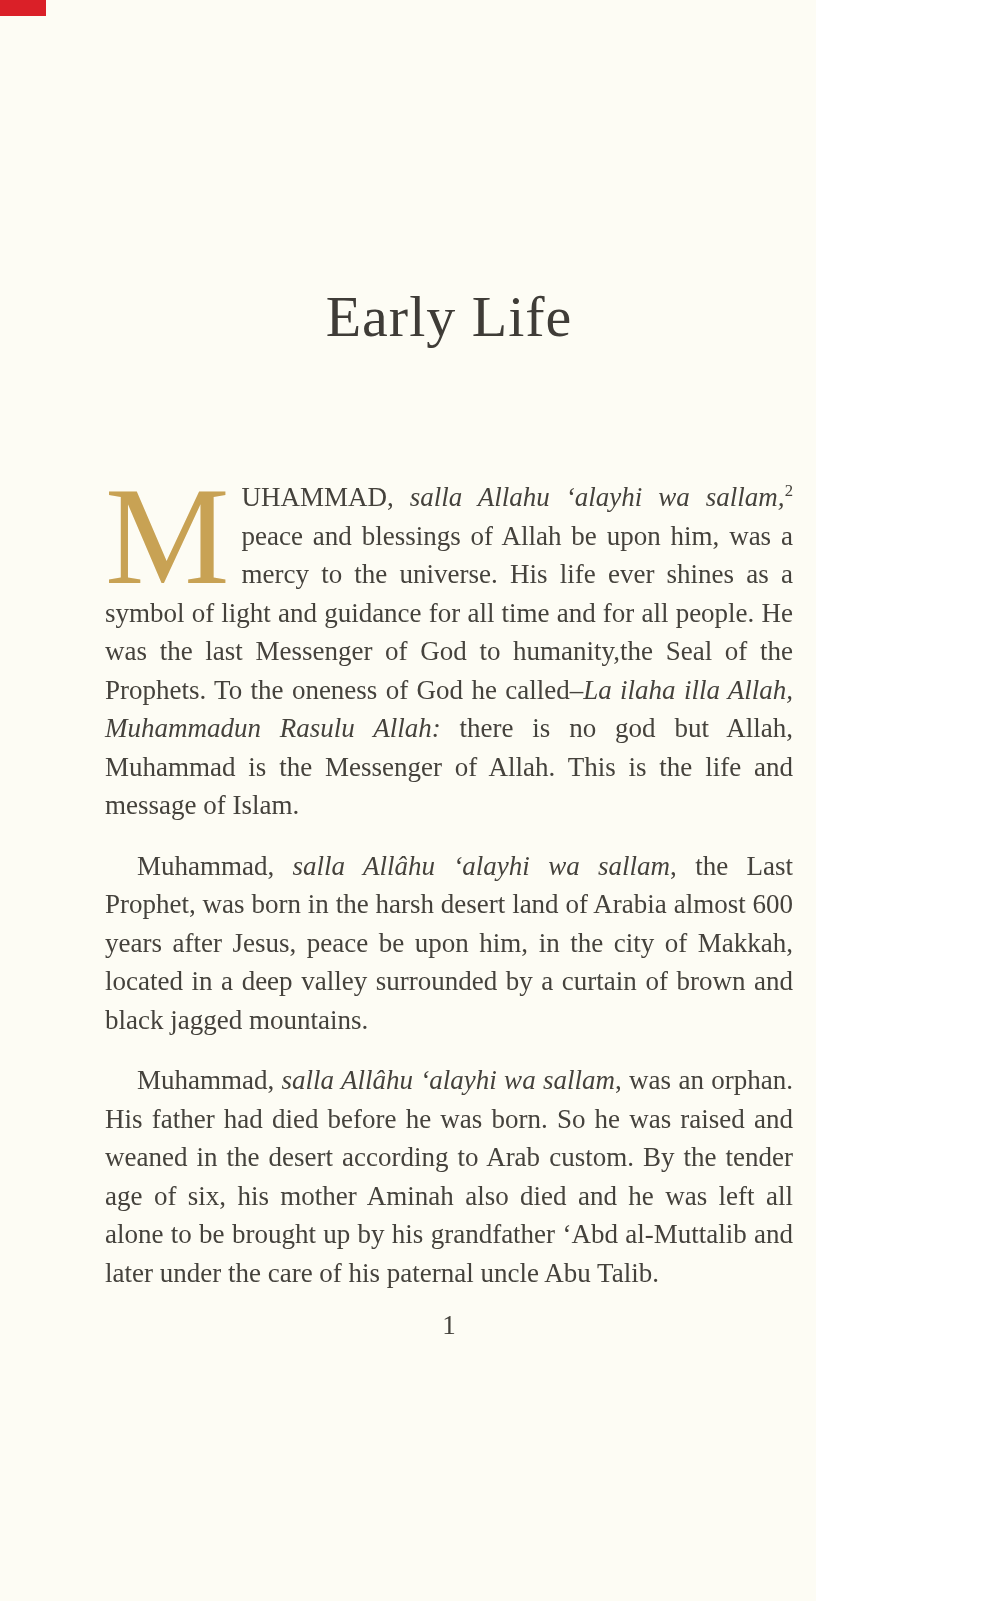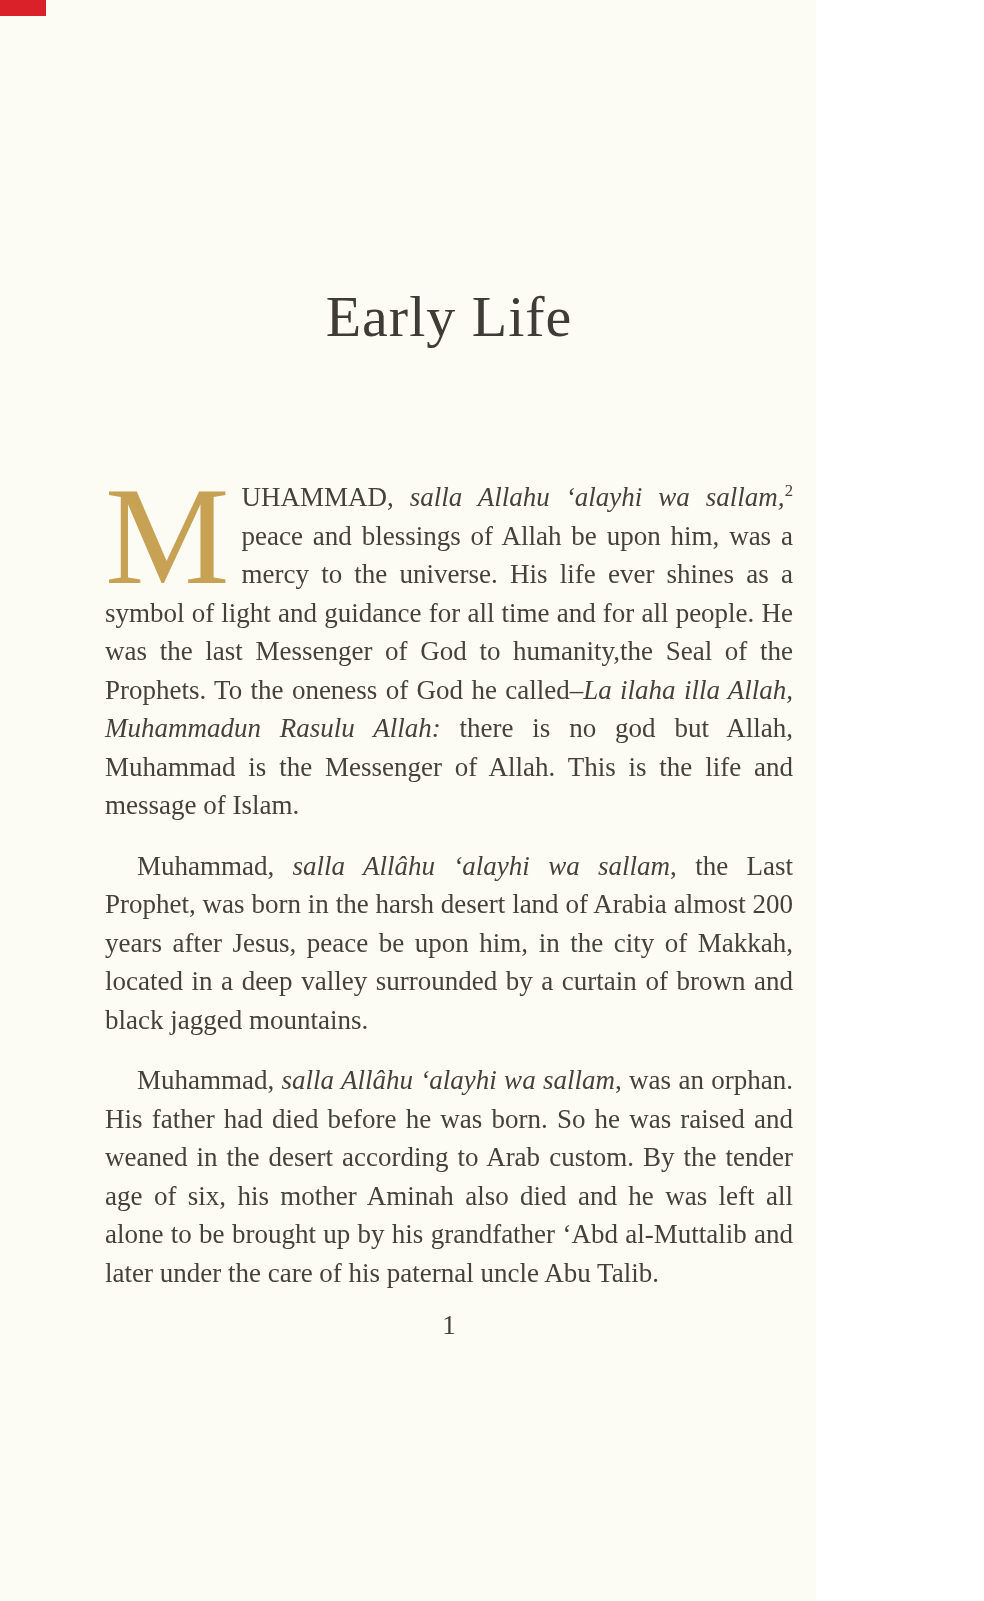--- a/index.html
+++ b/index.html
@@ -93,21 +93,21 @@
 <div class="page">
 
   <div class="corner-mark"></div>
 
   <div class="content">
 
     <h1 class="chapter-title">Early Life</h1>
 
     <p class="body-para para-1"><span class="dropcap">M</span><span><span>UHAMMAD, </span><i>salla Allahu ‘alayhi wa sallam,</i><sup>2</sup><span> peace and blessings of Allah be upon him, was a mercy to the universe. His life ever shines as a symbol of light and guidance for all time and for all people. He was the last Messenger of God to humanity,the Seal of the Prophets. To the oneness of God he called–</span><i>La ilaha illa Allah, Muhammadun Rasulu Allah:</i><span> there is no god but Allah, Muhammad is the Messenger of Allah. This is the life and message of Islam.</span></span></p>
 
-    <p class="body-para para-indent"><span>Muhammad, </span><i>salla Allâhu ‘alayhi wa sallam</i><span>, the Last Prophet, was born in the harsh desert land of Arabia almost 200 years after Jesus, peace be upon him, in the city of Makkah, located in a deep valley surrounded by a curtain of brown and black jagged mountains.</span></p>
+    <p class="body-para para-indent"><span>Muhammad, </span><i>salla Allâhu ‘alayhi wa sallam</i><span>, the Last Prophet, was born in the harsh desert land of Arabia almost 600 years after Jesus, peace be upon him, in the city of Makkah, located in a deep valley surrounded by a curtain of brown and black jagged mountains.</span></p>
 
     <p class="body-para para-indent"><span>Muhammad, </span><i>salla Allâhu ‘alayhi wa sallam</i><span>, was an orphan. His father had died before he was born. So he was raised and weaned in the desert according to Arab custom. By the tender age of six, his mother Aminah also died and he was left all alone to be brought up by his grandfather ‘Abd al-Muttalib and later under the care of his paternal uncle Abu Talib.</span></p>
 
     <div class="page-number">1</div>
 
   </div>
 
   <aside class="margin-note">THE LONE<br>ORPHAN</aside>
 
 </div>

